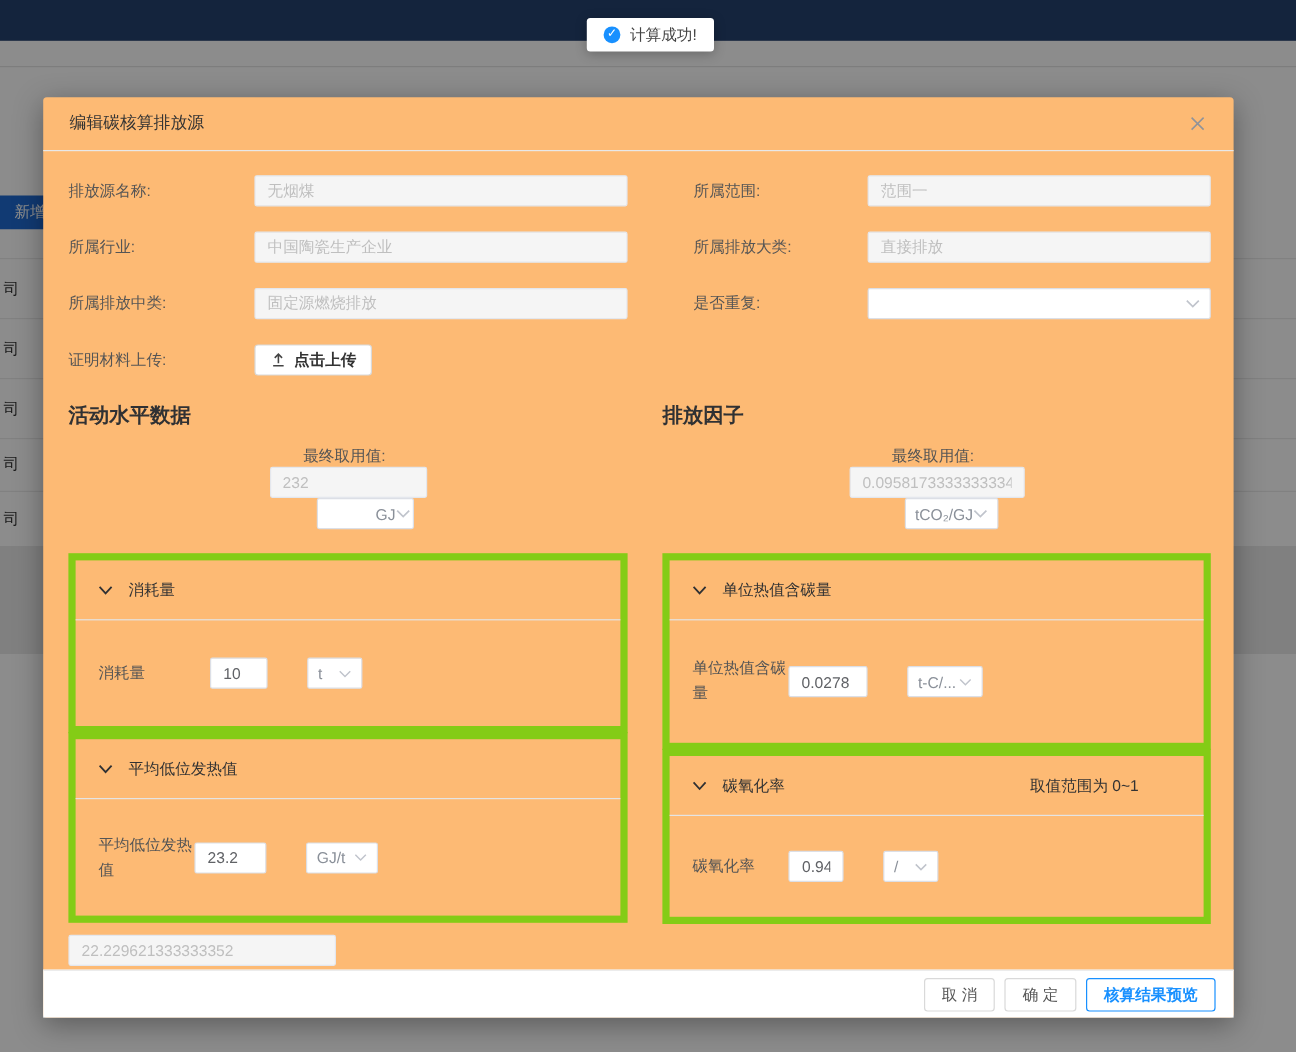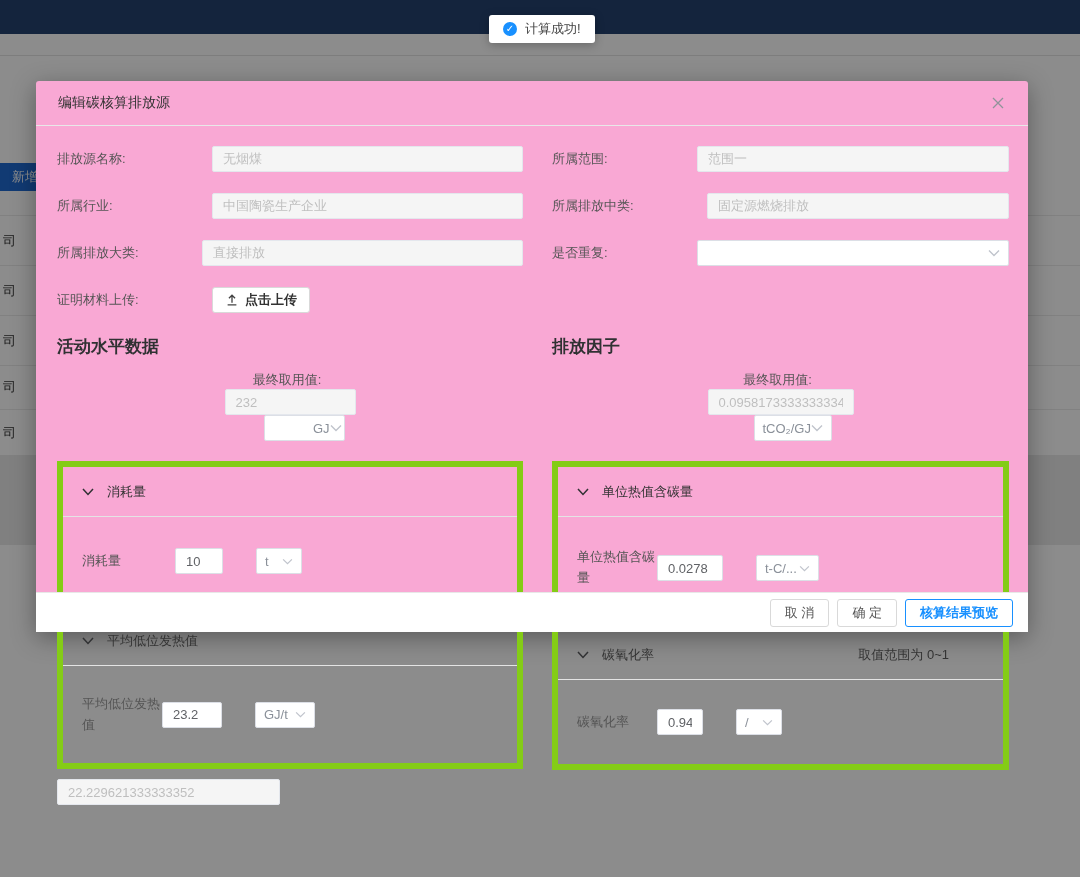--- a/index.html
+++ b/index.html
@@ -21,32 +21,32 @@
 
   
   .toast { position:absolute; top:15px; left:489px; height:28px; z-index:10; background:#fff;
     border-radius:3px; box-shadow:0 2px 10px rgba(0,0,0,.25); display:flex; align-items:center;
     gap:8px; padding:0 14px; font-size:13px; color:#444; }
   .check-circle { width:14px; height:14px; border-radius:50%; background:#1890ff; color:#fff;
     font-size:10px; line-height:14px; text-align:center; flex:none; }
   .check-circle::after { content:"✓"; }
 
   
-  .modal { position:absolute; left:36px; top:81px; width:992px; height:551px; background:#f9a8d4;
+  .modal { position:absolute; left:36px; top:81px; width:992px; height:767px; background:#fdba74;
     border-radius:3px; box-shadow:0 6px 24px rgba(0,0,0,.35); z-index:5; }
   .modal-header { height:45px; display:flex; align-items:center; justify-content:space-between;
     padding:0 22px; border-bottom:1px solid #e8e8e8; }
   .modal-title { font-size:14px; color:#333; }
   .close-x { width:16px; height:16px; cursor:pointer; display:flex; align-items:center; justify-content:center; }
   .modal-body { padding:20px 19px 0 21px; }
 
   .form-grid { display:grid; grid-template-columns:466px 1fr; column-gap:29px; row-gap:21px; }
   .field { display:flex; align-items:center; }
   .field-label { flex:none; font-size:13px; color:#555; }
-  .lw155 { width:155px; } .lw145 { width:145px; }
+  .lw155 { width:155px; } .lw145 { width:145px;margin-left:26px; }
   .inp { height:26px; border:1px solid #dcdfe6; border-radius:2px; font-size:13px; padding:0 10px;
     color:#606266; font-family:"Liberation Sans", sans-serif; background:#fff; outline:none; }
   .inp.grow { flex:1; min-width:0; }
   .inp:disabled, .inp.disabled { background:#f5f5f5; border-color:#e4e7ed; color:#bfbfbf; }
   .select { height:26px; border:1px solid #dcdfe6; border-radius:2px; background:#fff; display:flex;
     align-items:center; justify-content:space-between; padding:0 8px; font-size:13px; color:#8a9099; cursor:pointer; }
   .select.grow { flex:1; }
   .chev { flex:none; }
 
   .upload-btn { height:26px; display:inline-flex; align-items:center; gap:6px; padding:0 12px;
@@ -131,27 +131,27 @@
         <div class="field">
           <span class="field-label lw145">所属范围:</span>
           <input class="inp grow disabled" disabled="" value="范围一" style="">
         </div>
 
         <div class="field">
           <span class="field-label lw155">所属行业:</span>
           <input class="inp grow disabled" disabled="" value="中国陶瓷生产企业" style="">
         </div>
         <div class="field">
+          <span class="field-label lw145">所属排放大类:</span>
+          <input class="inp grow disabled" disabled="" value="直接排放" style="">
+        </div>
+
+        <div class="field">
           <span class="field-label lw155">所属排放中类:</span>
           <input class="inp grow disabled" disabled="" value="固定源燃烧排放" style="">
-        </div>
-
-        <div class="field">
-          <span class="field-label lw145">所属排放大类:</span>
-          <input class="inp grow disabled" disabled="" value="直接排放" style="">
         </div>
         <div class="field">
           <span class="field-label lw145">是否重复:</span>
           <div class="select grow">
             <span></span>
             <svg class="chev" width="12" height="8" viewBox="0 0 12 8">
                 <polyline points="1,1.5 6,6.5 11,1.5" fill="none" stroke="#c0c4cc" stroke-width="1.4"></polyline>
               </svg>
           </div>
         </div>

